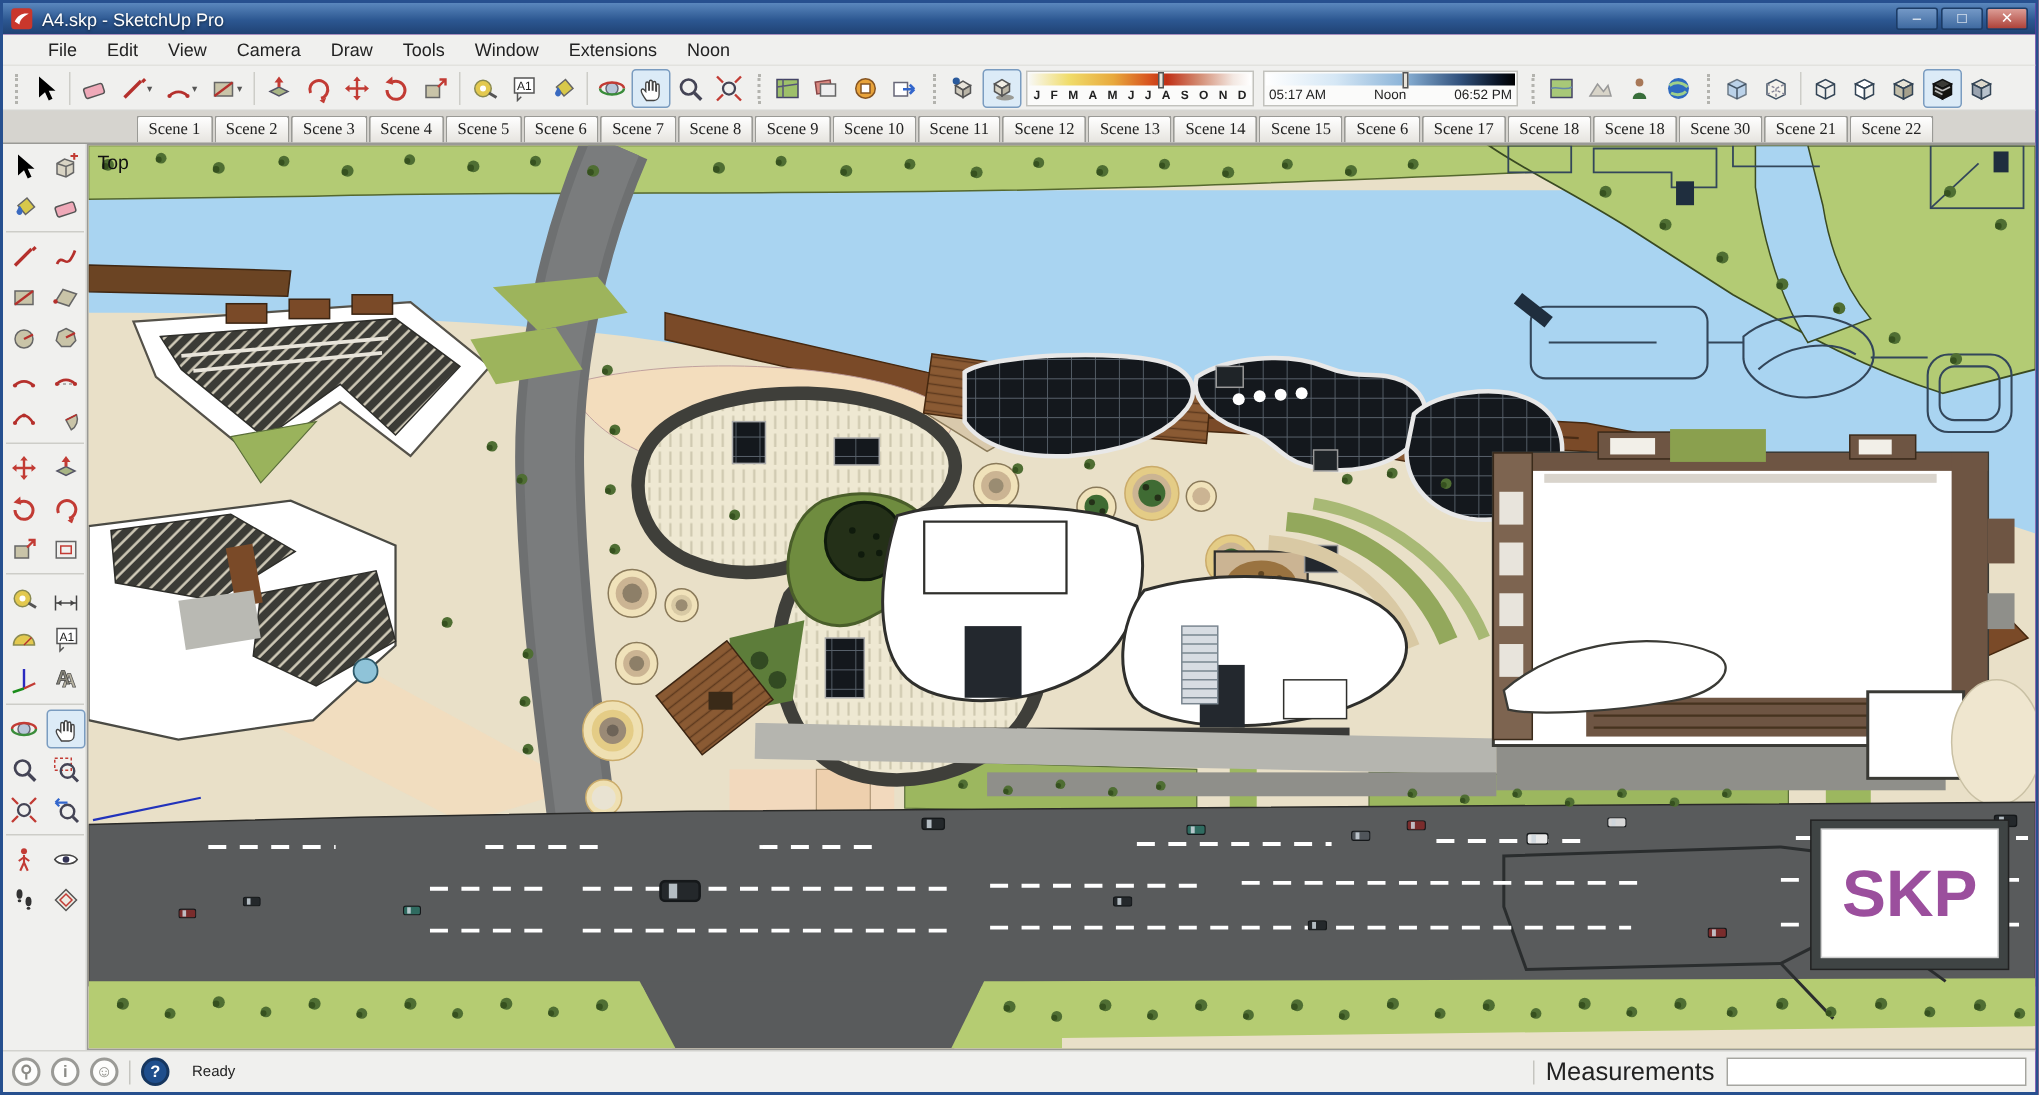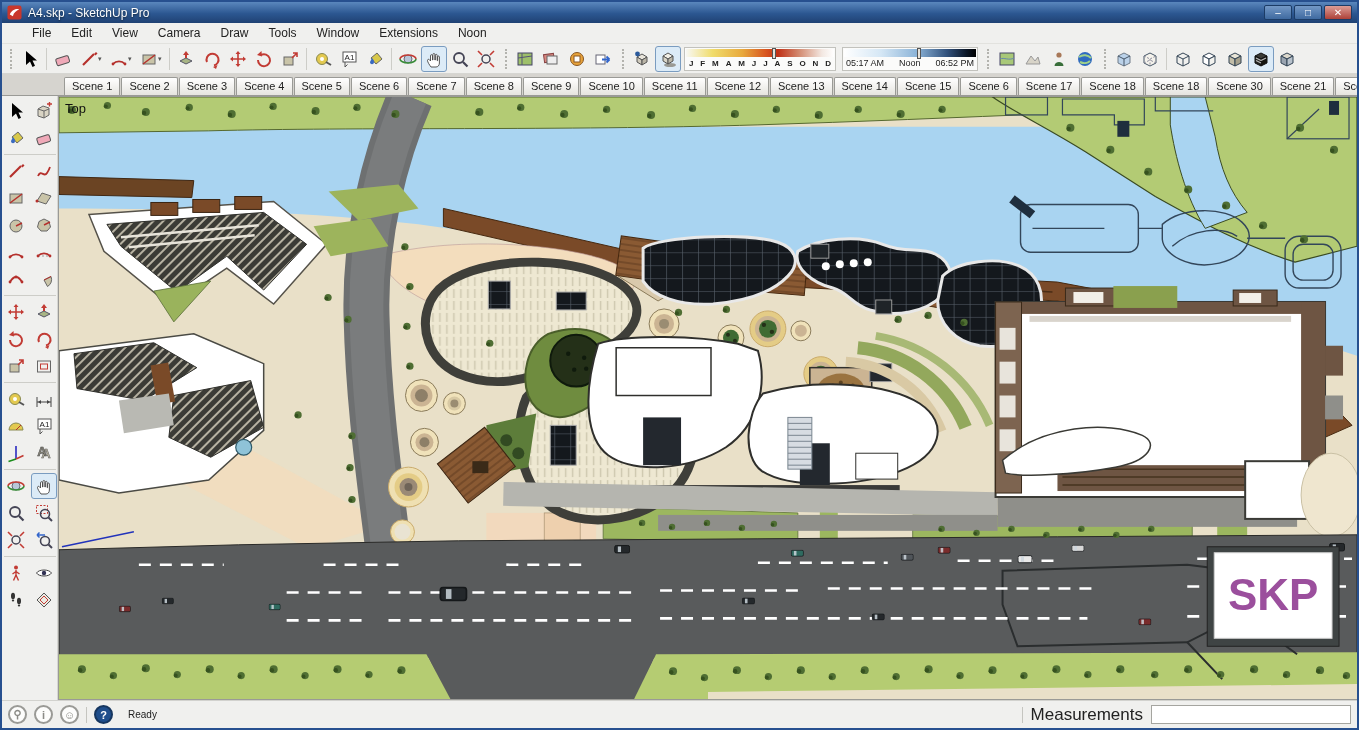--- a/index.html
+++ b/index.html
@@ -24,23 +24,23 @@
   .tb-grip{width:3px;height:20px;border-left:2px dotted #b3b3ae;margin:0 4px 0 6px;flex:0 0 3px;}
   .dd{font-size:7px;color:#555;margin-left:-4px;width:8px;flex:0 0 8px;}
   
   .shadow-widget{position:relative;height:24px;background:#fbfbfa;border:1px solid #c2c2bd;margin:0 3px;display:flex;flex-direction:column;justify-content:flex-start;}
   .shadow-widget .grad{height:8px;margin:1px 1px 0 1px;}
   .months-grad{background:linear-gradient(90deg,#f8f8f4 0%,#f0dc6a 18%,#e8a93c 38%,#d8551f 54%,#c03016 62%,#d2886e 76%,#f3e8e2 92%,#ffffff 100%);}
   .time-grad{background:linear-gradient(90deg,#ffffff 0%,#d5e7f5 28%,#8cb4d8 55%,#31517c 78%,#0a1526 93%,#000 100%);}
   .slider-mark{position:absolute;top:0;width:4px;height:11px;background:#e7e3da;border:1px solid #555;}
   .letters{display:flex;justify-content:space-between;padding:0 4px;font-size:8px;font-weight:bold;color:#222;line-height:13px;}
   .times{display:flex;justify-content:space-between;padding:0 3px;font-size:9px;color:#222;line-height:13px;}
-  .mw{width:152px;} .tw{width:136px;}
+  .mw{width:152px;} .tw{width:170px;}
   
-  .scene-tabs{height:22px;flex:0 0 22px;background:#d6d4cf;display:flex;align-items:flex-end;padding-left:62px;border-bottom:1px solid #9a9a96;overflow:hidden;}
+  .scene-tabs{height:22px;flex:0 0 22px;background:#d6d4cf;display:flex;align-items:flex-end;padding-left:89px;border-bottom:1px solid #9a9a96;overflow:hidden;font-family:Liberation Serif, serif;}
   .scene-tab{font-size:11px;color:#222;background:linear-gradient(#ffffff,#e6e4df);border:1px solid #9a9a96;border-bottom:none;padding:2px 7px 3px 7px;margin-right:1px;border-radius:2px 2px 0 0;white-space:nowrap;}
   
   .main{flex:1;display:flex;min-height:0;}
   .palette{width:56px;flex:0 0 56px;background:#f0f0ee;border-right:1px solid #d6d6d2;display:grid;grid-template-columns:26px 26px;gap:1px 2px;align-content:start;justify-content:center;padding-top:2px;}
   .pal-btn{width:26px;height:26px;display:flex;align-items:center;justify-content:center;border:1px solid transparent;border-radius:3px;}
   .pal-btn svg{width:20px;height:20px;}
   .pal-btn.pressed{border-color:#7a9cc0;background:#dcebf7;}
   .pal-sep{grid-column:1/3;height:1px;background:#cdcdc8;margin:2px 1px;}
   .viewport{flex:1;position:relative;border:1px solid #9a9a96;border-right:none;overflow:hidden;background:#e9e0c8;}
   .viewport svg{display:block;width:100%;height:100%;}

